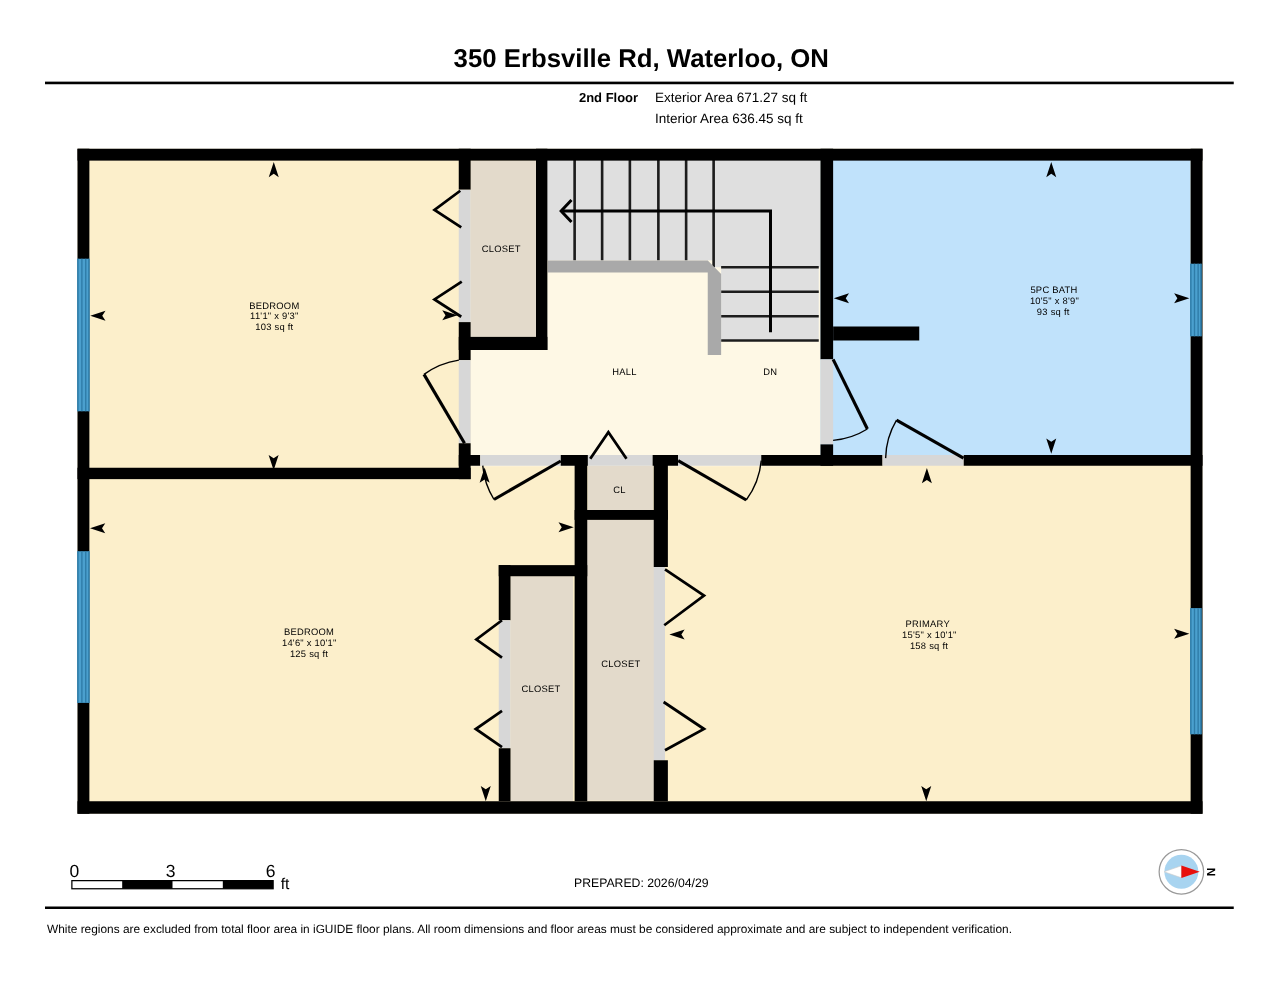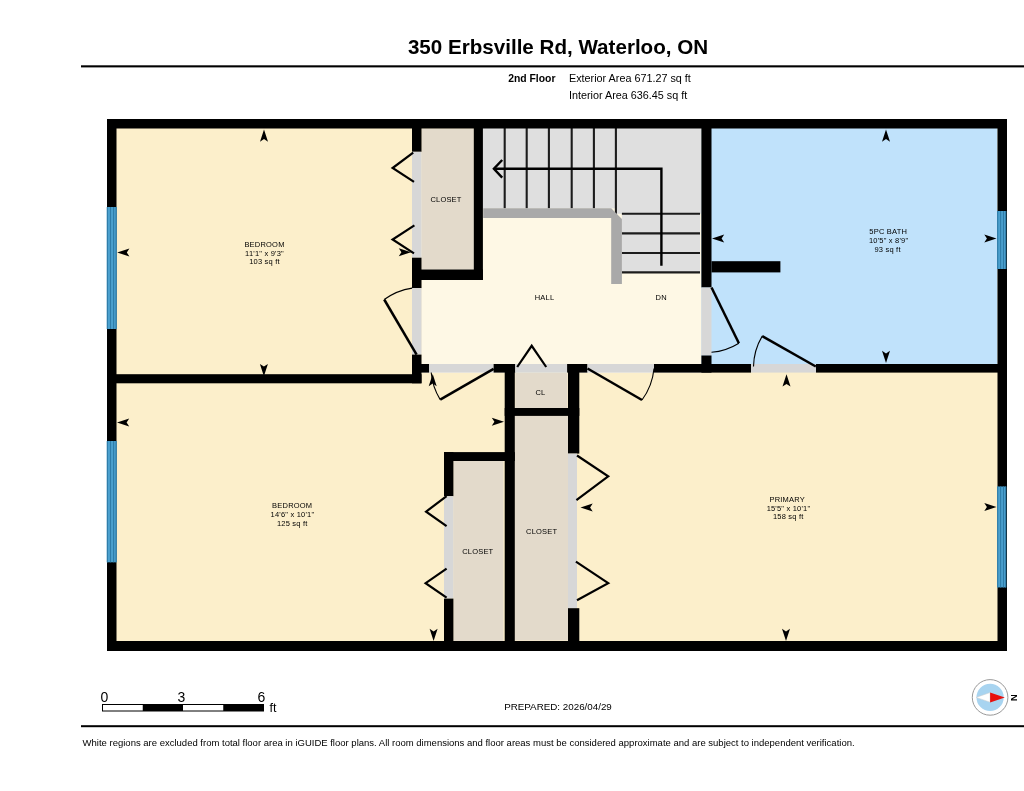--- a/index.html
+++ b/index.html
@@ -1,16 +1,16 @@
 <!DOCTYPE html>
 <html><head>
 <meta charset="utf-8">
 <style>
   html,body{margin:0;padding:0;background:#ffffff;}
-  .page{position:relative;width:930px;height:791px;font-family:"Liberation Sans",sans-serif;margin-left:45px;}
+  .page{position:relative;width:930px;height:791px;font-family:"Liberation Sans",sans-serif;}
   svg{position:absolute;top:0;left:0;}
   text{font-family:"Liberation Sans",sans-serif;}
 </style>
 </head>
 <body>
 <div class="page">
 <svg width="1024" height="791" viewBox="0 0 1024 791">
 
   <rect x="0" y="0" width="1024" height="791" fill="#ffffff"></rect>
 

